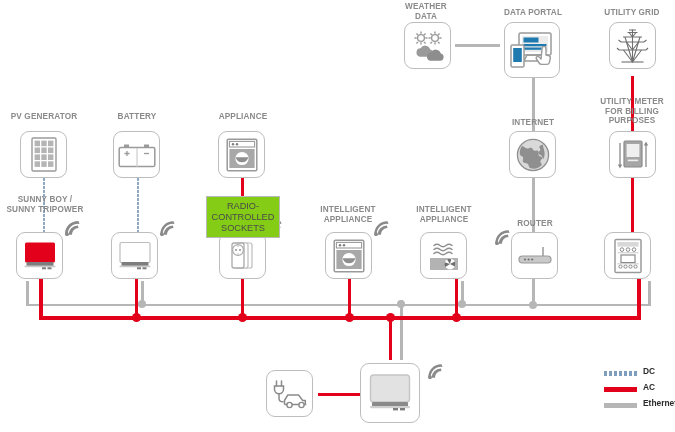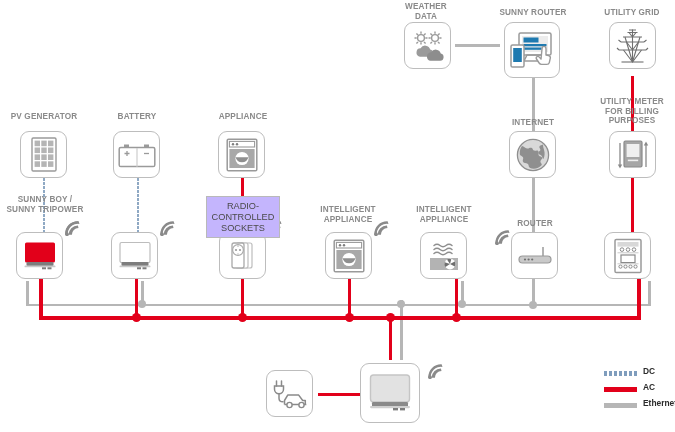--- a/index.html
+++ b/index.html
@@ -22,21 +22,21 @@
        background-size:100% 4px;}
   .dot{position:absolute;border-radius:50%;z-index:11;}
   .dot-ac{background:#e2001a;}
   .dot-eth{background:#b6b6b6;}
 
   
   .wifi{position:absolute;z-index:24;}
   .wifi svg{display:block;}
 
   
-  .plate{position:absolute;background:#c4b5fd;border:1px solid #b9b9b9;
+  .plate{position:absolute;background:#84cc16;border:1px solid #b9b9b9;
          box-sizing:border-box;z-index:26;display:flex;align-items:center;
          justify-content:center;text-align:center;color:#4a4a4a;
          font-size:9.2px;line-height:11px;font-weight:400;white-space:pre-line;}
 
   
   #legend{position:absolute;z-index:40;}
   .lg-row{position:absolute;display:flex;align-items:flex-end;}
   .lg-key{width:33px;height:5px;margin-right:6px;}
   .lg-dc{background-image:linear-gradient(90deg,#7f9dbd 62%,rgba(0,0,0,0) 0);
          background-size:5px 100%;height:5px;}
@@ -116,21 +116,21 @@
         <circle cx="25" cy="8" r="3.4"></circle>
         <path d="M25 1.5v2.2M25 12.3v2.2M18.5 8h2.2M29.3 8h2.2M20.4 3.4L22 5M28 12l1.6 1.6M29.6 3.4L28 5M22 12l-1.6 1.6"></path>
       </g>
       <g fill="#9a9a9a">
         <path d="M6.5 22.5a4.2 4.2 0 0 1 4.1-4.2 5.2 5.2 0 0 1 9.6 1.3 3.6 3.6 0 0 1-.6 7.1H10a3.7 3.7 0 0 1-3.5-4.2z"></path>
         <path d="M17 26.5a4.2 4.2 0 0 1 4.2-4.2 5.2 5.2 0 0 1 9.6 1.3 3.6 3.6 0 0 1-.6 7.1H20.6a3.7 3.7 0 0 1-3.6-4.2z" fill="#8d8d8d"></path>
       </g>
     </svg>
   </div>
 
-  <div class="cap" style="left:492px;top:8px;width:82px;">SUNNY ROUTER</div>
+  <div class="cap" style="left:492px;top:8px;width:82px;">DATA PORTAL</div>
   <div class="tile" style="left:504px;top:22px;width:56px;height:56px;">
     <svg class="ico" width="46" height="44" viewBox="0 0 46 44">
       <rect x="10" y="5" width="32" height="22" rx="1.6" fill="none" stroke="#9a9a9a" stroke-width="1.5"></rect>
       <rect x="13" y="8" width="26" height="16" fill="#ececec"></rect>
       <rect x="14.5" y="9.5" width="15" height="5" fill="#1f7ab0"></rect>
       <rect x="14.5" y="16" width="23" height="2.3" fill="#1f7ab0"></rect>
       <rect x="14.5" y="19.5" width="18" height="2.3" fill="#1f7ab0"></rect>
       <path d="M18 27h16l3 6H15z" fill="none" stroke="#9a9a9a" stroke-width="1.5"></path>
       <rect x="2" y="17" width="13" height="22" rx="1.6" fill="#fff" stroke="#9a9a9a" stroke-width="1.5"></rect>
       <rect x="4.2" y="20" width="8.6" height="14" fill="#1f7ab0"></rect>

